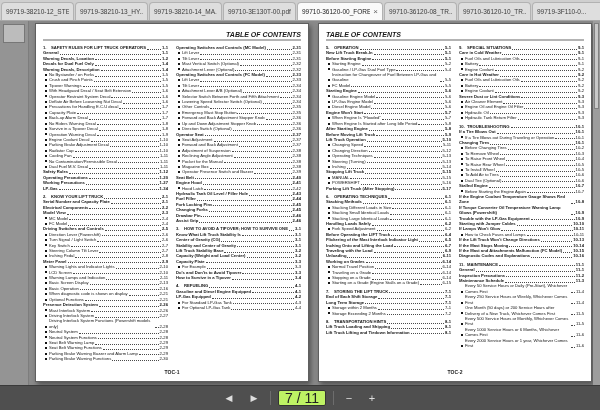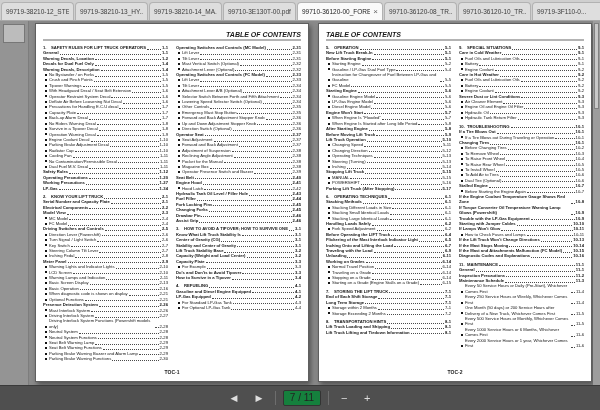--- a/index.html
+++ b/index.html
@@ -53,21 +53,21 @@
 
   .page-footer{position:absolute;bottom:6px;left:0;right:0;text-align:center;
     font-size:5px;font-weight:bold;color:#1a1a1a;}
 
   
   .toolbar{height:24px;flex:0 0 auto;background:#4f4f4f;border-top:1px solid #3a3a3a;
     display:flex;align-items:center;justify-content:center;gap:7px;}
   .tb-btn{color:#dedede;font-size:9px;line-height:16px;width:18px;height:16px;text-align:center;
     border-radius:2px;cursor:default;}
   .tb-sep{width:1px;height:14px;background:#6d6d6d;}
-  .page-box{background:#15803d;color:#222;font-size:10px;line-height:14px;
+  .page-box{background:#bef264;color:#222;font-size:14px;line-height:14px;
     padding:0 6px;border-radius:2px;border:1px solid #333;}
   .tb-zoom{color:#dedede;font-size:11px;width:16px;text-align:center;}
 </style>
 </head>
 <body>
 
 <div class="window">
 
   <div class="tabbar" id="tabbar">
       <div class="tab">

